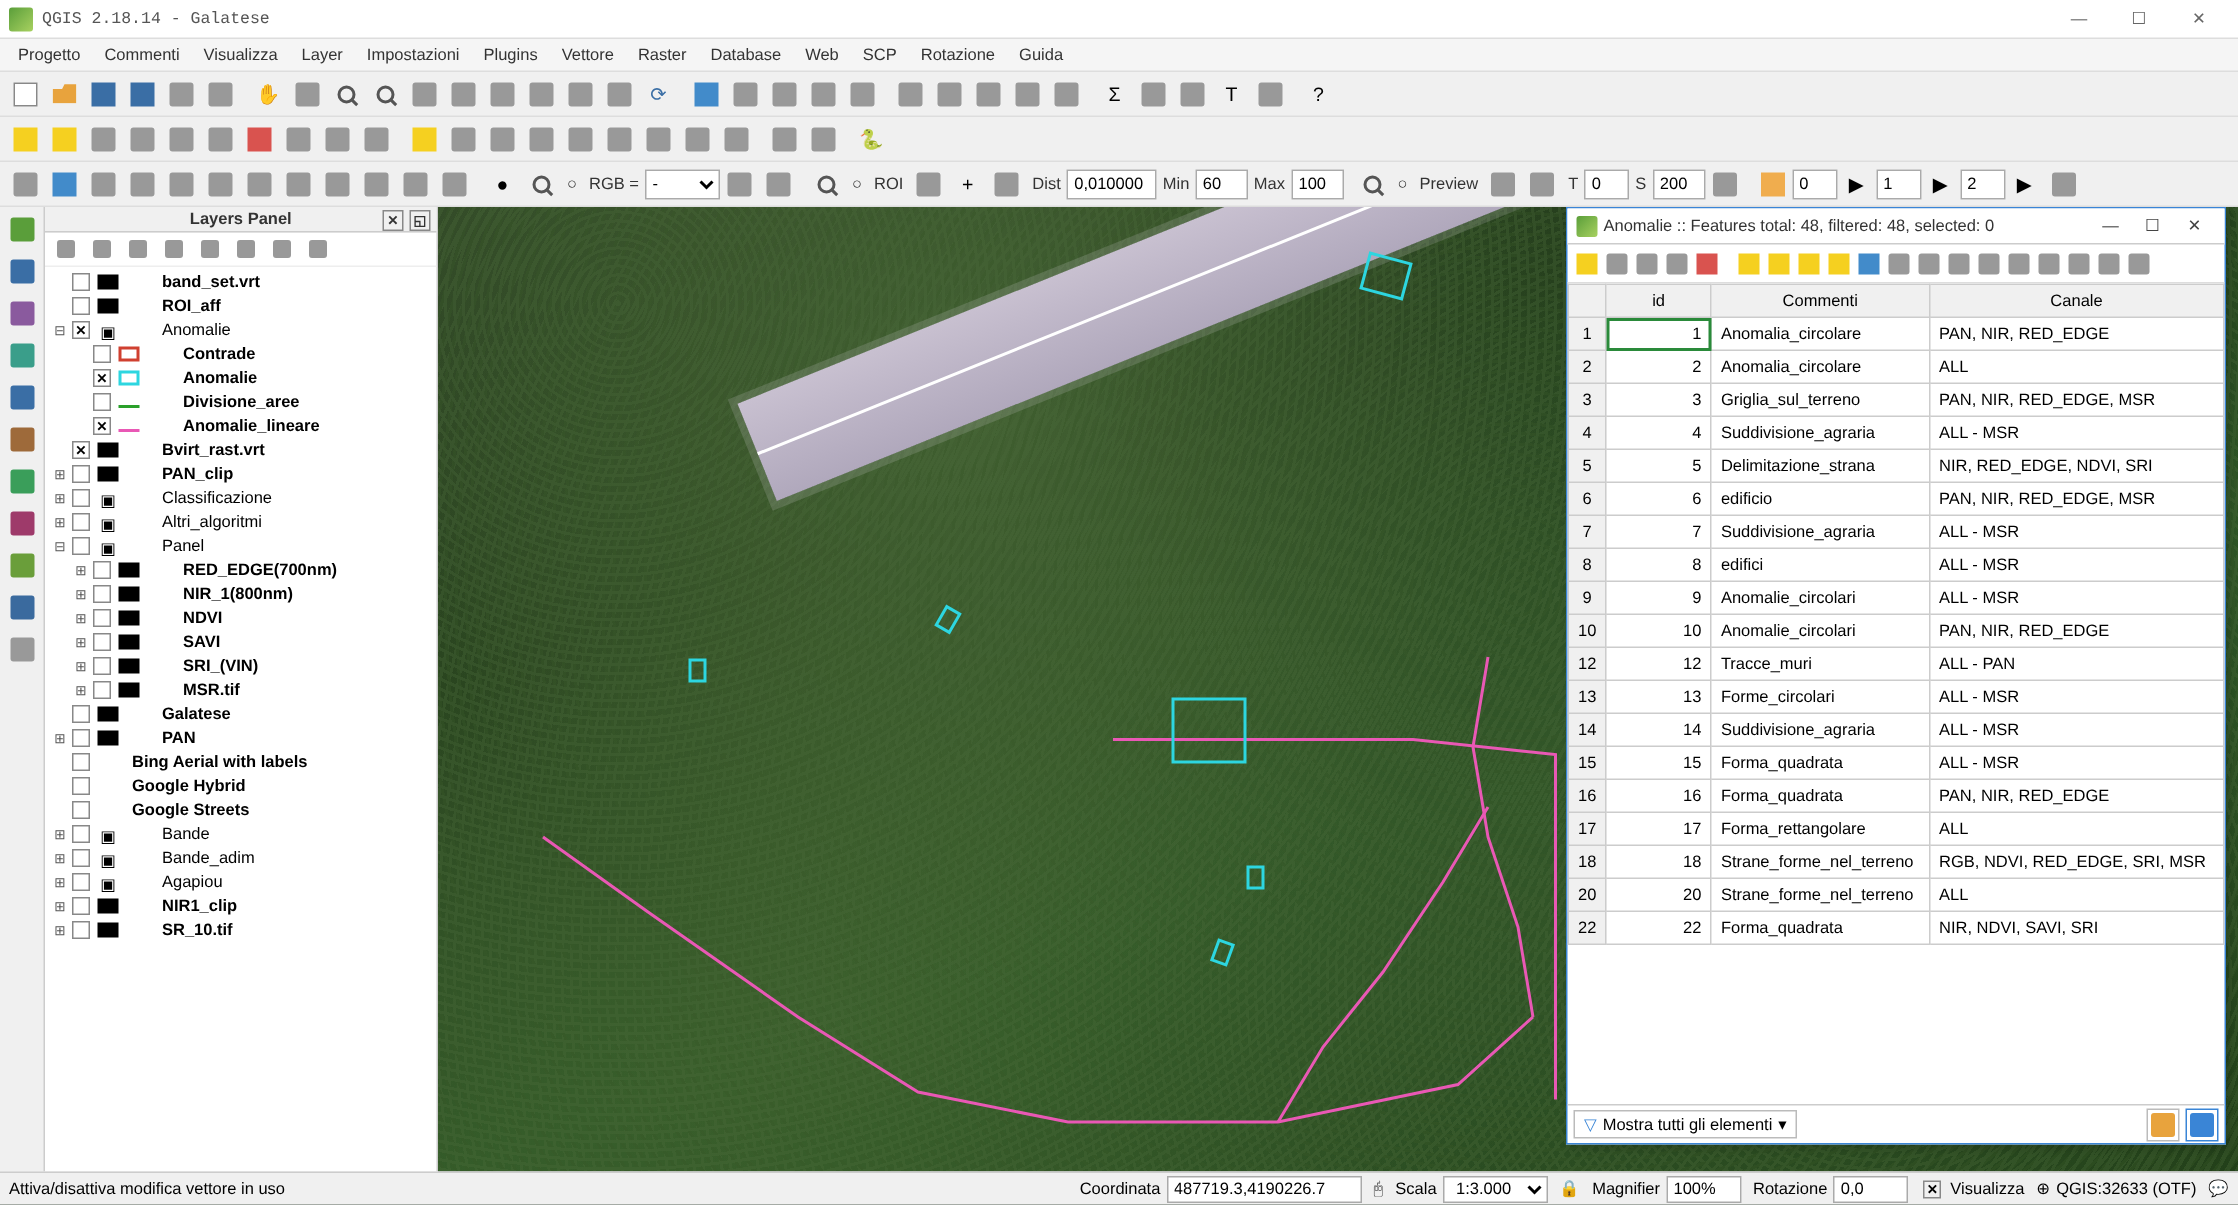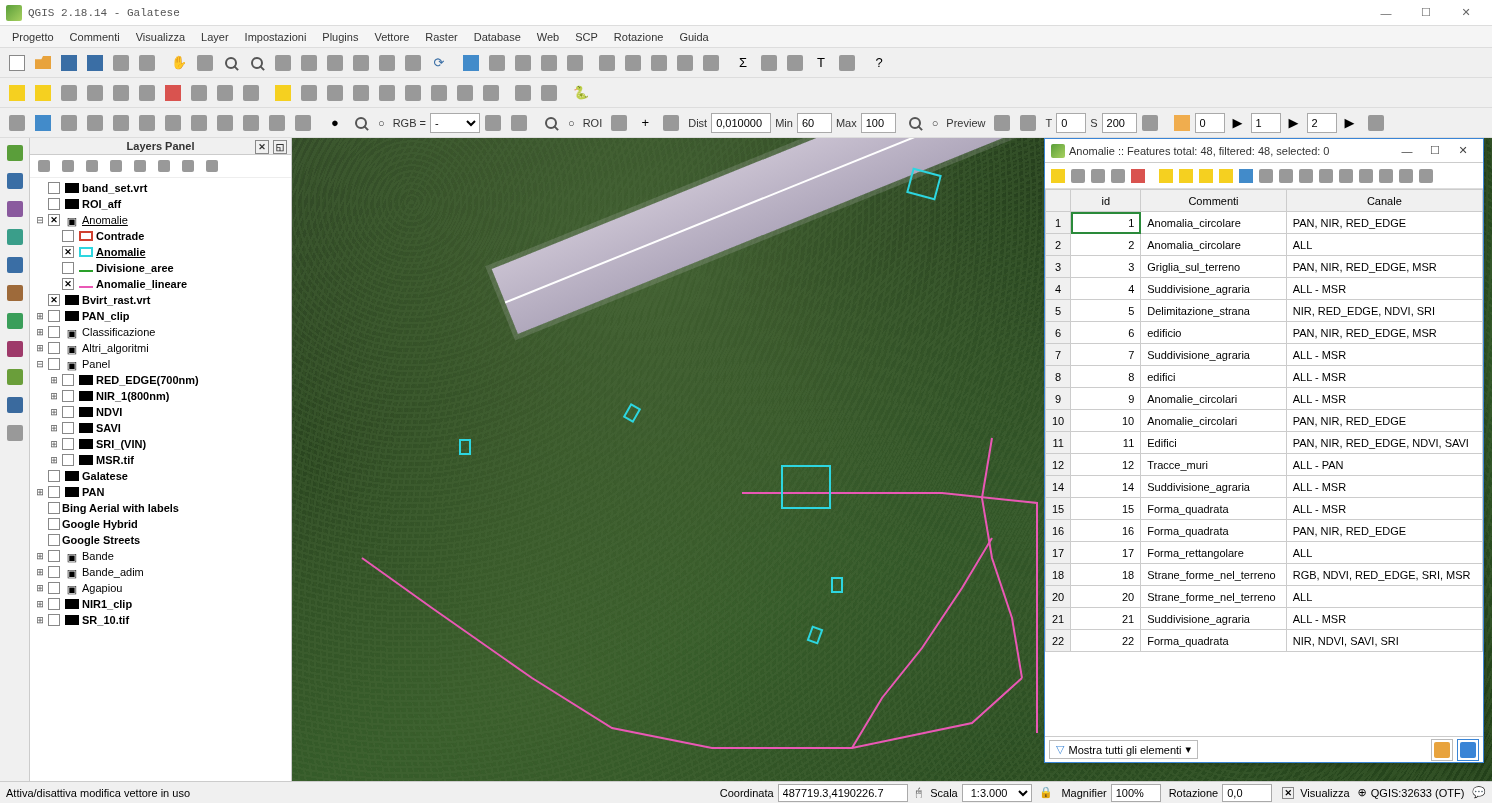--- a/index.html
+++ b/index.html
@@ -52,23 +52,23 @@
 .layers-panel { width: 262px; background: #fff; border-right: 1px solid #ccc; display: flex; flex-direction: column; }
 .panel-title { background: #f0f0f0; border-bottom: 1px solid #ccc; padding: 2px 6px; display: flex; align-items: center; font-weight: bold; color: #333; justify-content: center; position: relative; }
 .panel-title .pclose { position: absolute; right: 4px; top: 2px; width: 14px; height: 14px; border: 1px solid #888; font-size: 9px; display: flex; align-items: center; justify-content: center; cursor: pointer; }
 .panel-tb { display: flex; padding: 2px 4px; gap: 4px; border-bottom: 1px solid #eee; }
 .layer-tree { flex: 1; overflow-y: auto; padding: 2px 4px; }
 .tree-row { display: flex; align-items: center; height: 16px; white-space: nowrap; cursor: pointer; }
 .tree-exp { width: 12px; text-align: center; color: #555; font-size: 9px; cursor: pointer; }
 .tree-cb { width: 12px; height: 12px; border: 1px solid #888; margin: 0 2px; display: inline-flex; align-items: center; justify-content: center; font-size: 9px; }
 .tree-cb.checked::after { content: "✕"; color: #000; font-weight: bold; }
 .tree-sym { width: 14px; height: 10px; margin: 0 3px; display: inline-block; }
-.tree-label { color: #000; }
+.tree-label { color: #000; margin-left: 26px; }
 .tree-label.bold { font-weight: bold; }
-.tree-label.under { text-decoration: underline; }
+.tree-label.under { }
 .ind1 { padding-left: 14px; }
 
 
 .map-canvas { flex: 1; position: relative; background: #2a3a2a; overflow: hidden; }
 .map-bg {
   position: absolute; inset: 0;
   background:
     radial-gradient(circle at 30% 20%, rgba(90,120,70,0.6), transparent 40%),
     radial-gradient(circle at 70% 60%, rgba(60,90,50,0.7), transparent 50%),
     radial-gradient(circle at 20% 80%, rgba(80,110,60,0.5), transparent 45%),
@@ -819,32 +819,32 @@
                 <td>Anomalie_circolari</td>
                 <td>ALL - MSR</td>
               </tr>
               <tr>
                 <td class="rownum">10</td>
                 <td class="idcol">10</td>
                 <td>Anomalie_circolari</td>
                 <td>PAN, NIR, RED_EDGE</td>
               </tr>
               <tr>
-                <td class="rownum">11</td>
-                <td class="idcol">11</td>
-                <td>Edifici</td>
-                <td>PAN, NIR, RED_EDGE, NDVI, SAVI</td>
-              </tr>
-              <tr>
                 <td class="rownum">12</td>
                 <td class="idcol">12</td>
                 <td>Tracce_muri</td>
                 <td>ALL - PAN</td>
               </tr>
               <tr>
+                <td class="rownum">13</td>
+                <td class="idcol">13</td>
+                <td>Forme_circolari</td>
+                <td>ALL - MSR</td>
+              </tr>
+              <tr>
                 <td class="rownum">14</td>
                 <td class="idcol">14</td>
                 <td>Suddivisione_agraria</td>
                 <td>ALL - MSR</td>
               </tr>
               <tr>
                 <td class="rownum">15</td>
                 <td class="idcol">15</td>
                 <td>Forma_quadrata</td>
                 <td>ALL - MSR</td>
@@ -865,26 +865,20 @@
                 <td class="rownum">18</td>
                 <td class="idcol">18</td>
                 <td>Strane_forme_nel_terreno</td>
                 <td>RGB, NDVI, RED_EDGE, SRI, MSR</td>
               </tr>
               <tr>
                 <td class="rownum">20</td>
                 <td class="idcol">20</td>
                 <td>Strane_forme_nel_terreno</td>
                 <td>ALL</td>
-              </tr>
-              <tr>
-                <td class="rownum">21</td>
-                <td class="idcol">21</td>
-                <td>Suddivisione_agraria</td>
-                <td>ALL - MSR</td>
               </tr>
               <tr>
                 <td class="rownum">22</td>
                 <td class="idcol">22</td>
                 <td>Forma_quadrata</td>
                 <td>NIR, NDVI, SAVI, SRI</td>
               </tr>
             </tbody>
         </table>
       </div>

